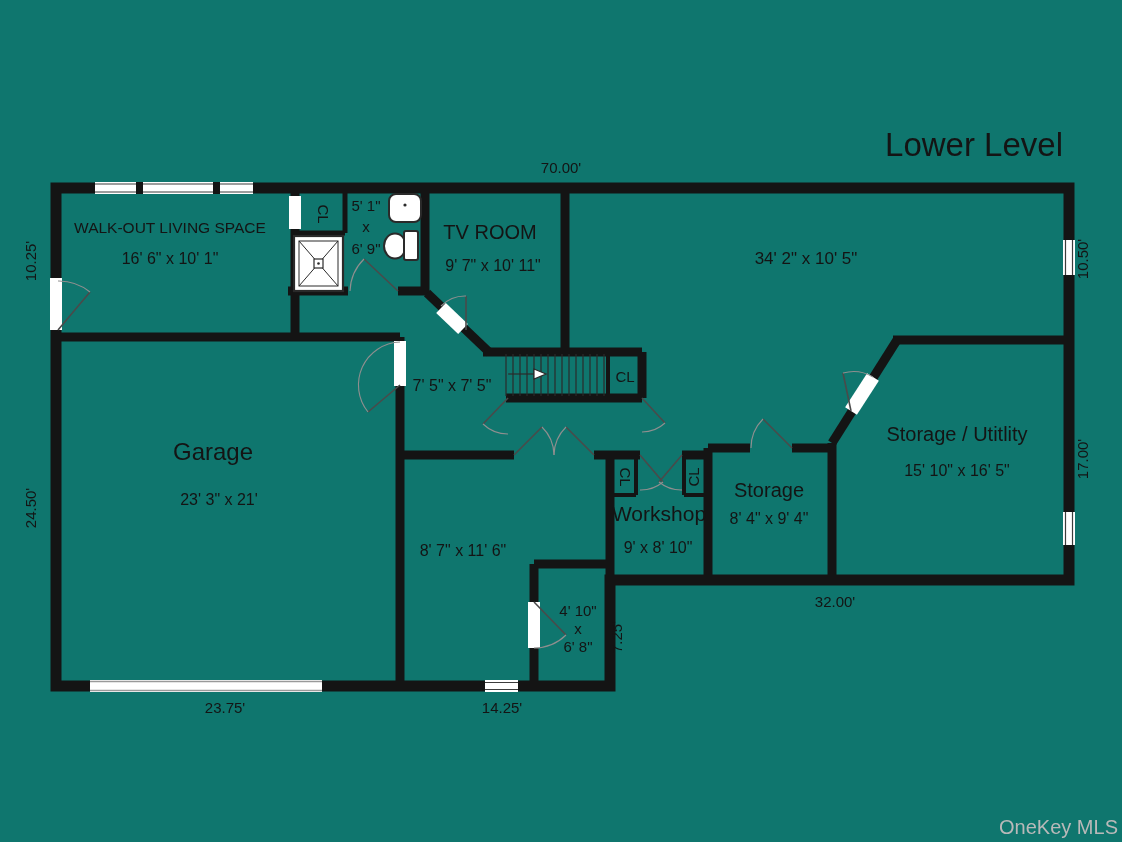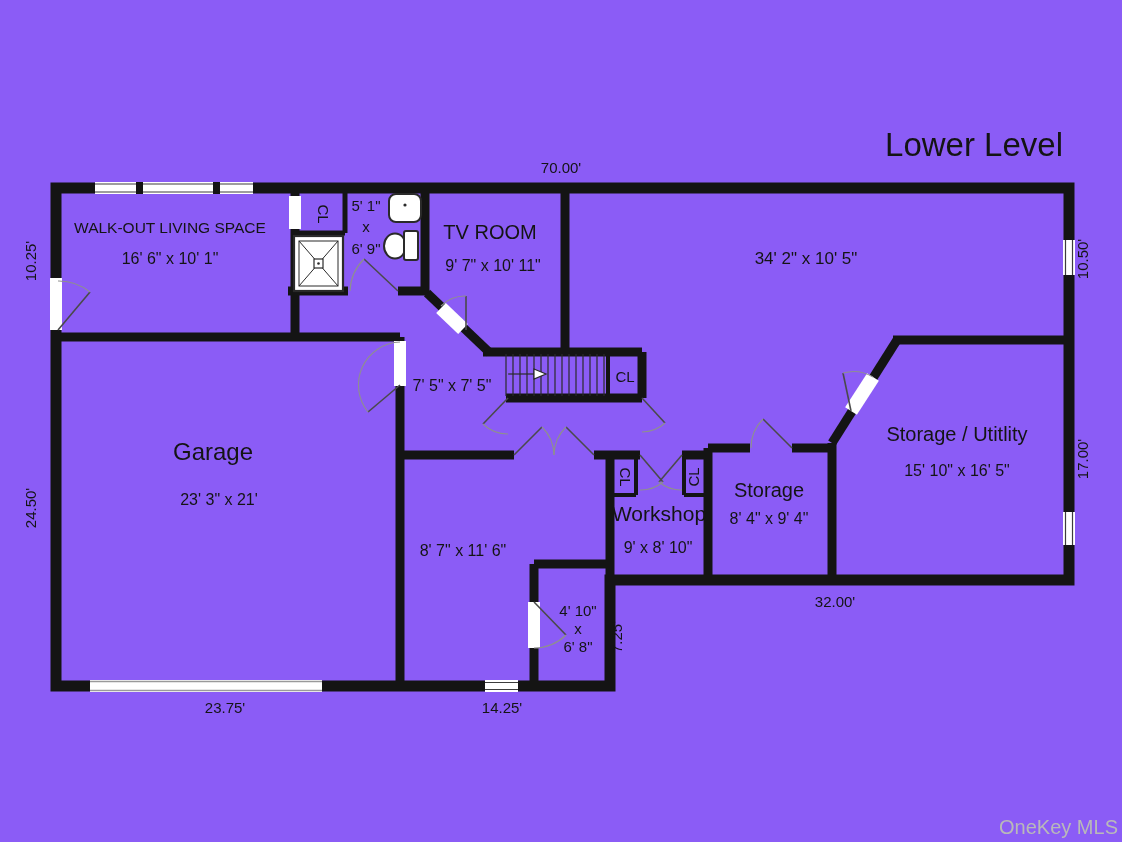--- a/index.html
+++ b/index.html
@@ -1,16 +1,16 @@
 <!DOCTYPE html>
 <html><head>
 <meta charset="utf-8">
 <style>
   html,body{margin:0;padding:0;background:#fff;}
-  #plan-page{position:relative;width:1122px;height:842px;background:#8b5cf6;overflow:hidden;}
+  #plan-page{position:relative;width:1122px;height:842px;background:#0f766e;overflow:hidden;}
   svg{display:block;}
   svg text{font-family:"Liberation Sans","DejaVu Sans",sans-serif;fill:#141414;}
   .wall{stroke:#141414;fill:none;}
   .w11{stroke-width:11;}
   .w9{stroke-width:9;}
   .w5{stroke-width:5;}
   .w4{stroke-width:4;}
   .opening{fill:#ffffff;stroke:none;}
   .glass{stroke:#3c3c3c;stroke-width:1.2;fill:none;}
   .garagedoor-line{stroke:#9a9a9a;stroke-width:1.6;fill:none;}

